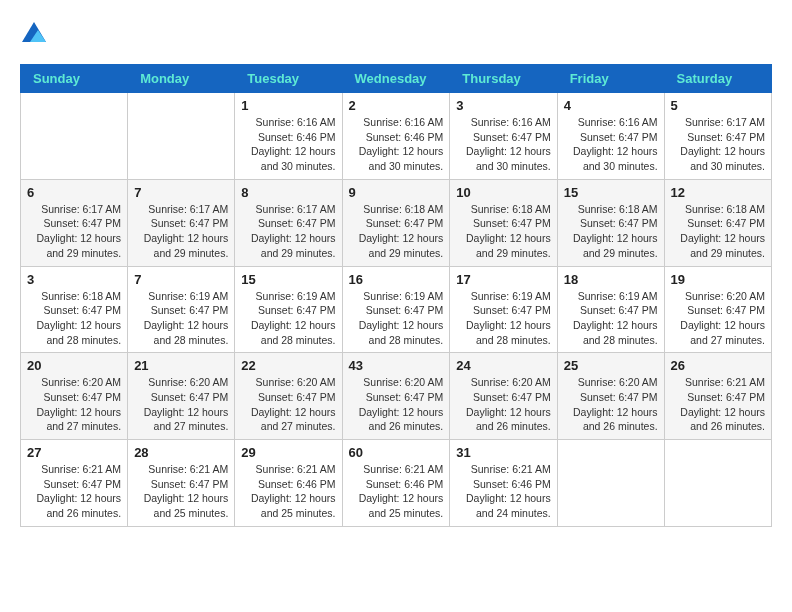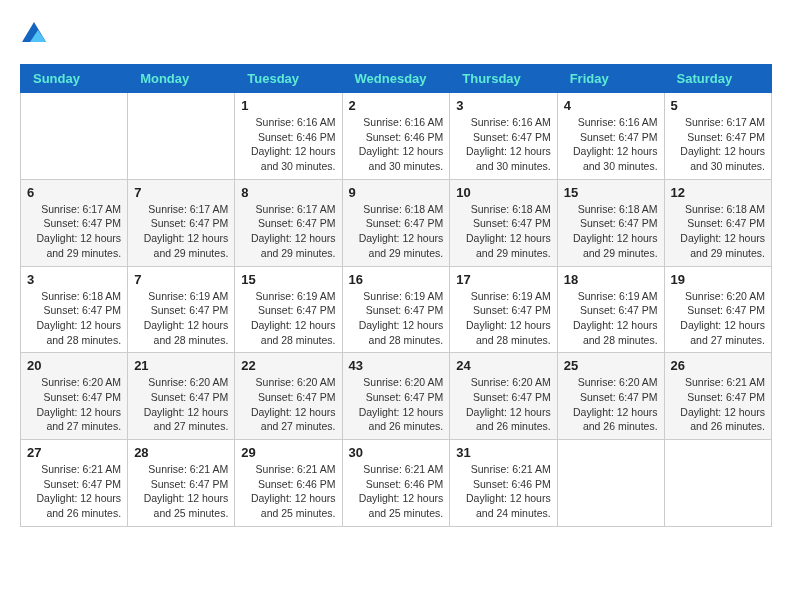--- a/index.html
+++ b/index.html
@@ -307,21 +307,21 @@
 Sunset: 6:47 PM
 Daylight: 12 hours and 25 minutes.</div>
         </td>
         <td>
           <div class="day-number">29</div>
           <div class="day-info" style="white-space: pre-line;">Sunrise: 6:21 AM
 Sunset: 6:46 PM
 Daylight: 12 hours and 25 minutes.</div>
         </td>
         <td>
-          <div class="day-number">30</div>
+          <div class="day-number">60</div>
           <div class="day-info" style="white-space: pre-line;">Sunrise: 6:21 AM
 Sunset: 6:46 PM
 Daylight: 12 hours and 25 minutes.</div>
         </td>
         <td>
           <div class="day-number">31</div>
           <div class="day-info" style="white-space: pre-line;">Sunrise: 6:21 AM
 Sunset: 6:46 PM
 Daylight: 12 hours and 24 minutes.</div>
         </td>

